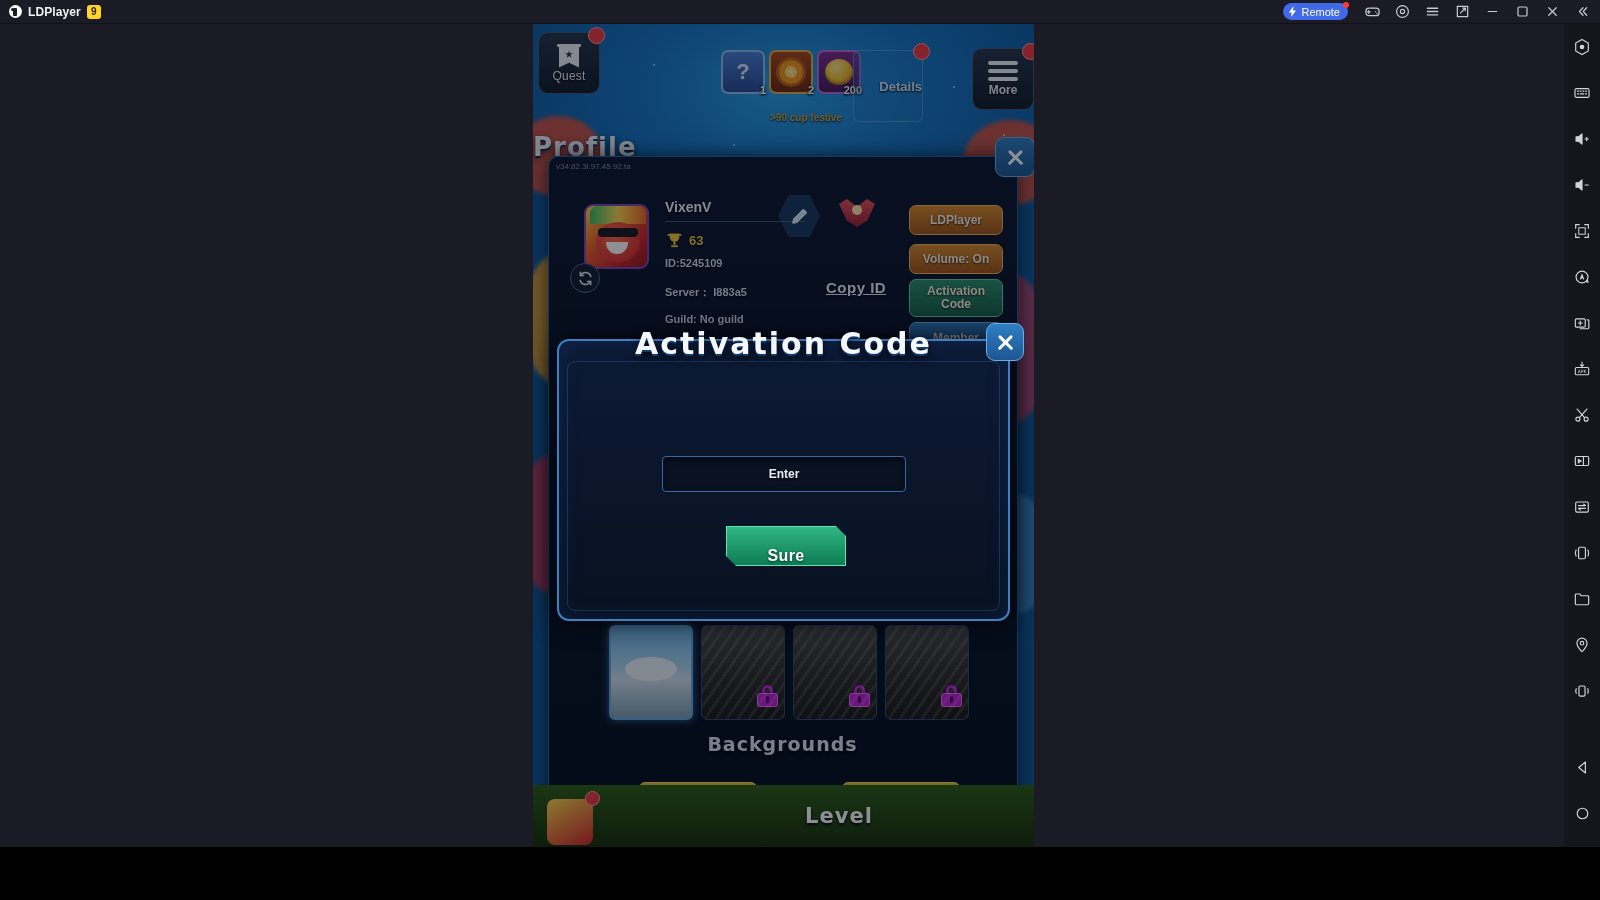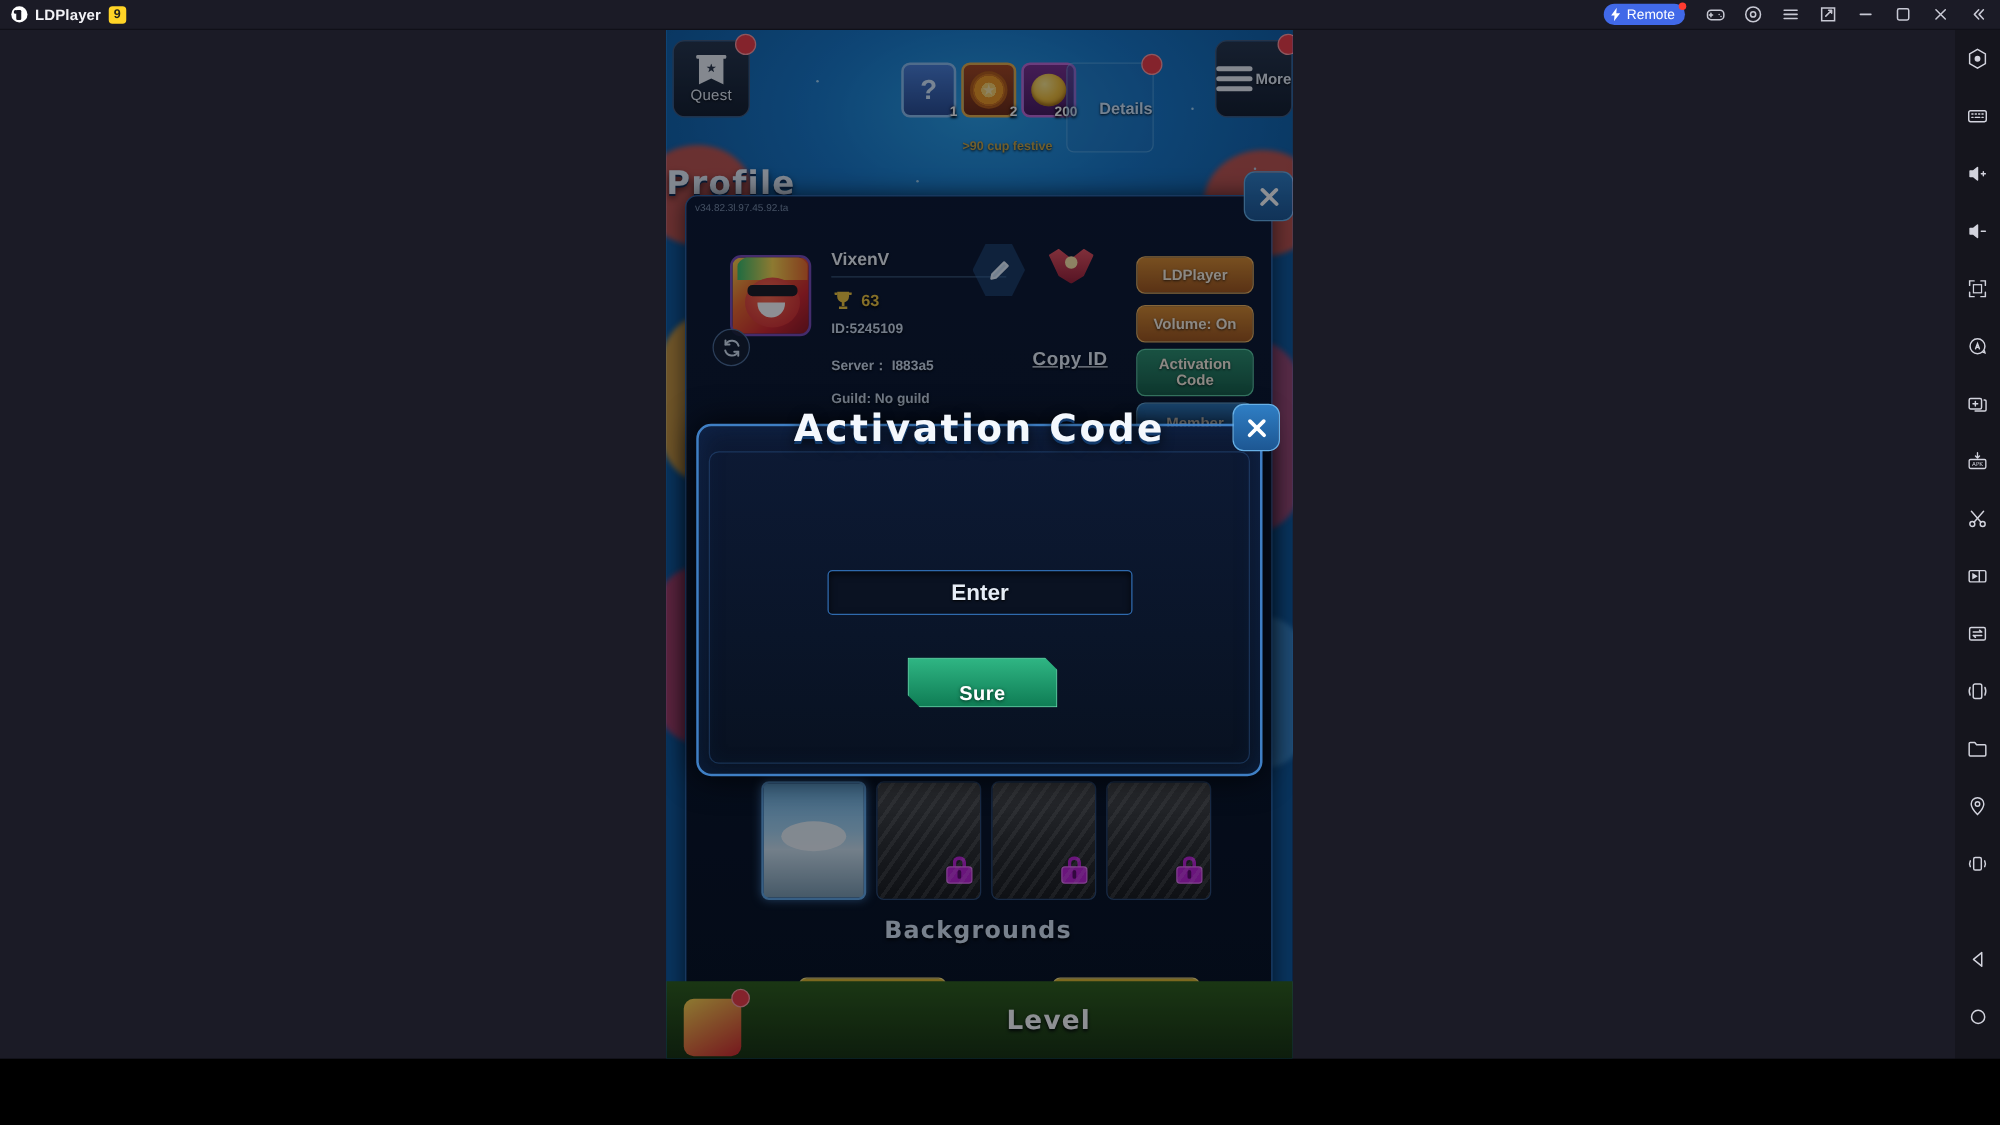--- a/index.html
+++ b/index.html
@@ -144,23 +144,23 @@
     position:absolute; left:203px; top:88px; width:140px; text-align:center;
     color:#d8a93a; font-size:10px; font-weight:bold; text-shadow:0 1px 2px #000; opacity:.92;
   }
   .details-btn {
     position:absolute; left:320px; top:26px; width:70px; height:72px;
     background:rgba(40,120,190,.28); border:1px solid rgba(150,215,255,.35); border-radius:6px;
     display:flex; align-items:center; justify-content:flex-end;
   }
   .details-btn span { color:#cfe6fb; font-size:13px; font-weight:bold; text-shadow:0 1px 2px #000; }
   .more-btn {
-    position:absolute; right:0px; top:8px; width:62px; height:62px;
+    position:absolute; right:0px; top:24px; width:62px; height:62px;
     background:linear-gradient(180deg,#27354a,#141d2c); border:1px solid #43597a;
-    border-radius:10px; display:flex; flex-direction:row; align-items:center; justify-content:center; gap:2px;
+    border-radius:10px; display:flex; flex-direction:column; align-items:center; justify-content:center; gap:2px;
   }
   .more-lines { width:30px; display:flex; flex-direction:column; gap:4px; }
   .more-lines i { display:block; height:4px; background:#eef2f7; border-radius:2px; }
   .more-label { color:#e8eef7; font-size:12px; font-weight:bold; text-shadow:0 1px 2px #000; }
 
   
   .profile-title {
     position:absolute; left:0; top:108px; width:501px; text-align:left;
     color:#eaf2fb; font-size:26px; font-weight:bold; letter-spacing:1px;
     font-family:"DejaVu Sans", sans-serif;
@@ -323,21 +323,21 @@
     position:absolute; right:-16px; top:-18px; width:38px; height:38px; border-radius:9px;
     background:linear-gradient(180deg,#2f7ec4,#1d5793); border:1px solid #67b0e6;
     display:flex; align-items:center; justify-content:center; z-index:7;
   }
   .code-input {
     position:absolute; left:103px; top:115px; width:244px; height:36px;
     background:#0a1222; border:1px solid #2f6aad; border-radius:4px;
     display:flex; align-items:center; justify-content:center;
     box-shadow:inset 0 2px 6px rgba(0,0,0,.7);
   }
-  .code-input span { color:#e6edf7; font-size:18px; font-weight:bold; text-shadow:0 1px 2px #000; }
+  .code-input span { color:#e6edf7; font-size:12px; font-weight:bold; text-shadow:0 1px 2px #000; }
   .sure-btn {
     position:absolute; left:167px; top:185px; width:120px; height:40px;
     background:linear-gradient(180deg,#2fb583,#0f7d55); 
     border:1px solid #63e3ae;
     clip-path:polygon(0 0,calc(100% - 10px) 0,100% 10px,100% 100%,10px 100%,0 calc(100% - 10px));
     display:flex; align-items:flex-end; justify-content:center;
     box-shadow:0 0 14px rgba(40,200,140,.4);
   }
   .sure-btn span { color:#ffffff; font-size:16px; font-weight:bold; letter-spacing:.4px;
     text-shadow:0 1px 3px rgba(0,40,25,.9); }

